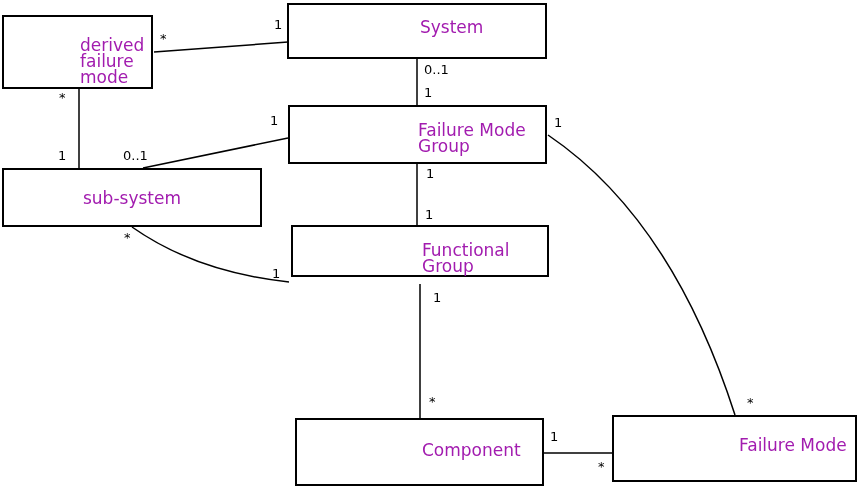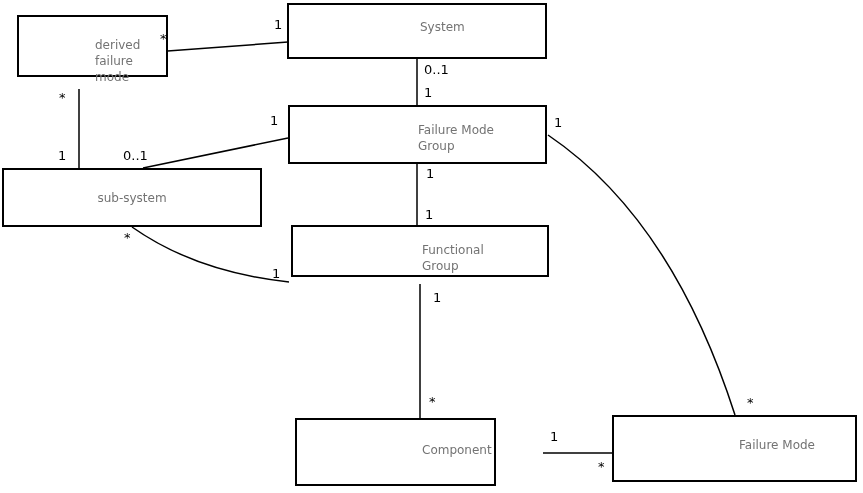--- a/index.html
+++ b/index.html
@@ -25,23 +25,23 @@
   }
   .node {
     position: absolute;
     border: 2px solid #000000;
     background: #ffffff;
     box-sizing: border-box;
     z-index: 2;
   }
   .node-label {
     position: absolute;
-    font-size: 12px;
+    font-size: 17px;
     line-height: 16px;
-    color: #737373;
+    color: #a21caf;
     white-space: pre-line;
   }
   .mult {
     position: absolute;
     font-size: 13px;
     line-height: 15px;
     color: #000000;
     z-index: 3;
     white-space: nowrap;
   }
@@ -55,40 +55,40 @@
       <path d="M79,89 L79,168" fill="none" stroke="#000000" stroke-width="1.5"></path>
       <path d="M143,168 L288,138" fill="none" stroke="#000000" stroke-width="1.5"></path>
       <path d="M417,59 L417,105" fill="none" stroke="#000000" stroke-width="1.5"></path>
       <path d="M417,164 L417,225" fill="none" stroke="#000000" stroke-width="1.5"></path>
       <path d="M420,284 L420,418" fill="none" stroke="#000000" stroke-width="1.5"></path>
       <path d="M132,227 Q196,272 289,282" fill="none" stroke="#000000" stroke-width="1.5"></path>
       <path d="M548,135 Q672,219 735,415" fill="none" stroke="#000000" stroke-width="1.5"></path>
       <path d="M543,453 L612,453" fill="none" stroke="#000000" stroke-width="1.5"></path>
     </svg>
 
-<div class="node" style="left: 17px; top: 15px; width: 151px; height: 62px;">
+<div class="node" style="left: 2px; top: 15px; width: 151px; height: 74px;">
       <div class="node-label" style="top: 20px; left: 76px;">derived
 failure
 mode</div>
     </div>
     <div class="node" style="left: 287px; top: 3px; width: 260px; height: 56px;">
       <div class="node-label" style="top: 14px; left: 131px;">System</div>
     </div>
     <div class="node" style="left: 288px; top: 105px; width: 259px; height: 59px;">
       <div class="node-label" style="top: 15px; left: 128px;">Failure Mode
 Group</div>
     </div>
     <div class="node" style="left: 2px; top: 168px; width: 260px; height: 59px; padding-left: 36px;">
       <div class="node-label" style="top: 20px; left: 0px; right: 0px; text-align: center;">sub-system</div>
     </div>
     <div class="node" style="left: 291px; top: 225px; width: 258px; height: 52px;">
       <div class="node-label" style="top: 15px; left: 129px;">Functional
 Group</div>
     </div>
-    <div class="node" style="left: 295px; top: 418px; width: 201px; height: 68px;">
+    <div class="node" style="left: 295px; top: 418px; width: 249px; height: 68px;">
       <div class="node-label" style="top: 22px; left: 125px;">Component</div>
     </div>
     <div class="node" style="left: 612px; top: 415px; width: 245px; height: 67px;">
       <div class="node-label" style="top: 20px; left: 125px;">Failure Mode</div>
     </div>
     <span class="mult" style="left: 160px; top: 31px;">*</span>
     <span class="mult" style="left: 274px; top: 17px;">1</span>
     <span class="mult" style="left: 59px; top: 90px;">*</span>
     <span class="mult" style="left: 58px; top: 148px;">1</span>
     <span class="mult" style="left: 123px; top: 148px;">0..1</span>

